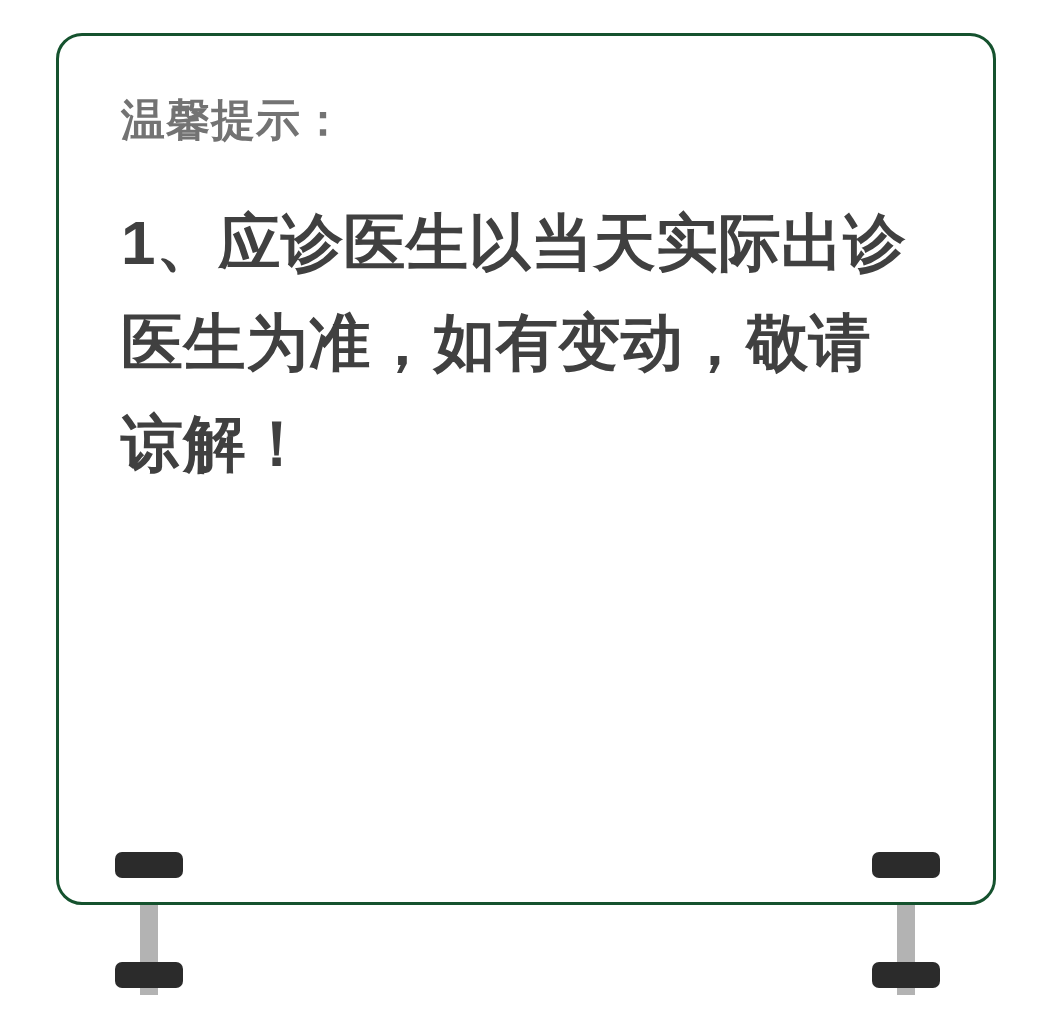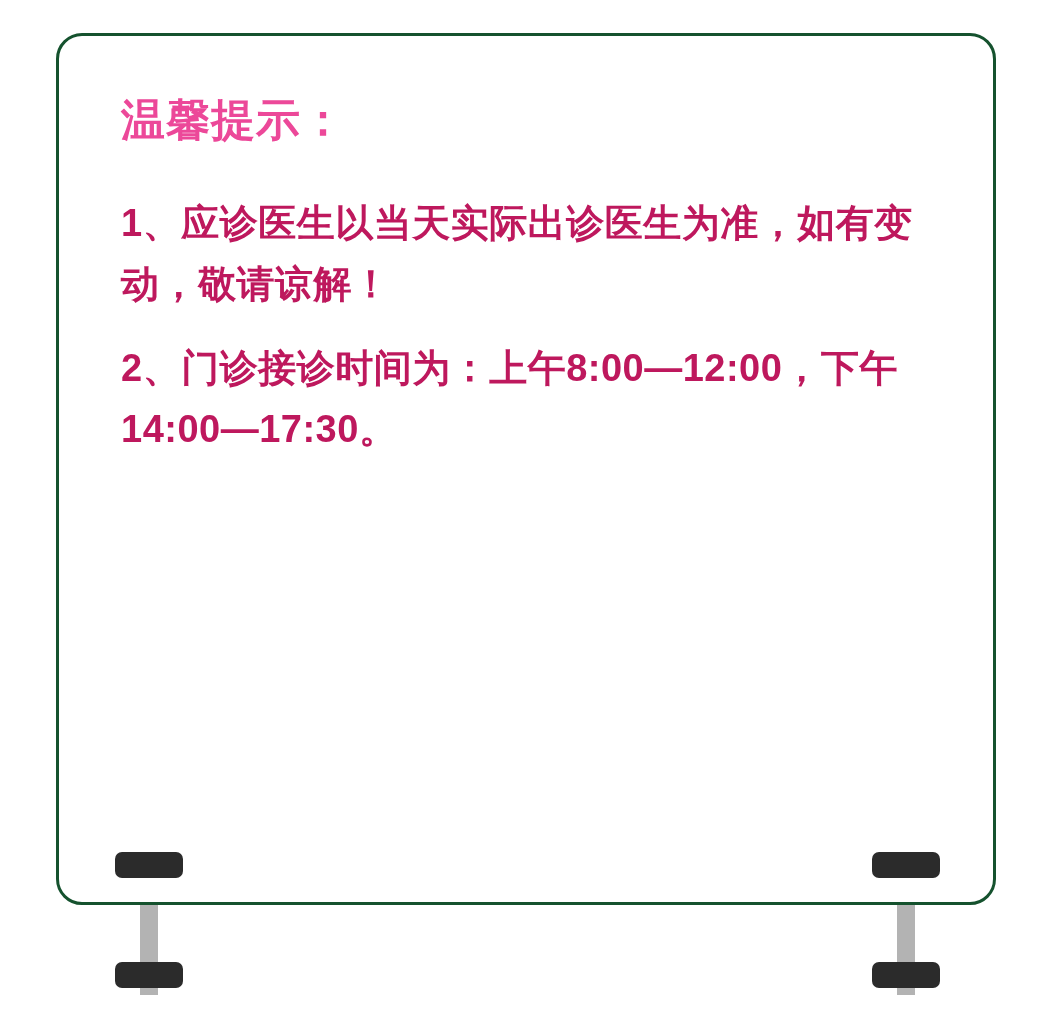--- a/index.html
+++ b/index.html
@@ -59,36 +59,36 @@
     z-index: 2;
   }
 
   .board-inner {
     padding: 58px 62px 0 62px;
   }
 
   .notice-title {
     font-size: 44px;
     font-weight: bold;
-    color: #ec4899;
+    color: #737373;
     letter-spacing: 1px;
     line-height: 1.2;
     margin: 0 0 46px 0;
   }
 
   .notice-list {
     list-style: none;
     margin: 0;
     padding: 0;
   }
 
   .notice-item {
-    font-size: 38px;
+    font-size: 62px;
     font-weight: bold;
-    color: #be185d;
+    color: #404040;
     line-height: 1.62;
     letter-spacing: 0.5px;
     margin: 0 0 22px 0;
     white-space: pre-wrap;
   }
   .notice-item:last-child { margin-bottom: 0; }
 </style>
 </head>
 <body>
 
@@ -102,19 +102,18 @@
   <div class="foot top-right"></div>
   <div class="foot bottom-right"></div>
 
   <div class="board">
     <div class="board-inner">
 
       <div class="notice-title">温馨提示：</div>
 
       <ul class="notice-list">
         <li class="notice-item">1、应诊医生以当天实际出诊医生为准，如有变动，敬请谅解！</li>
-        <li class="notice-item">2、门诊接诊时间为：上午8:00—12:00，下午14:00—17:30。</li>
       </ul>
 
     </div>
   </div>
 
 </div>
 
 </body></html>

